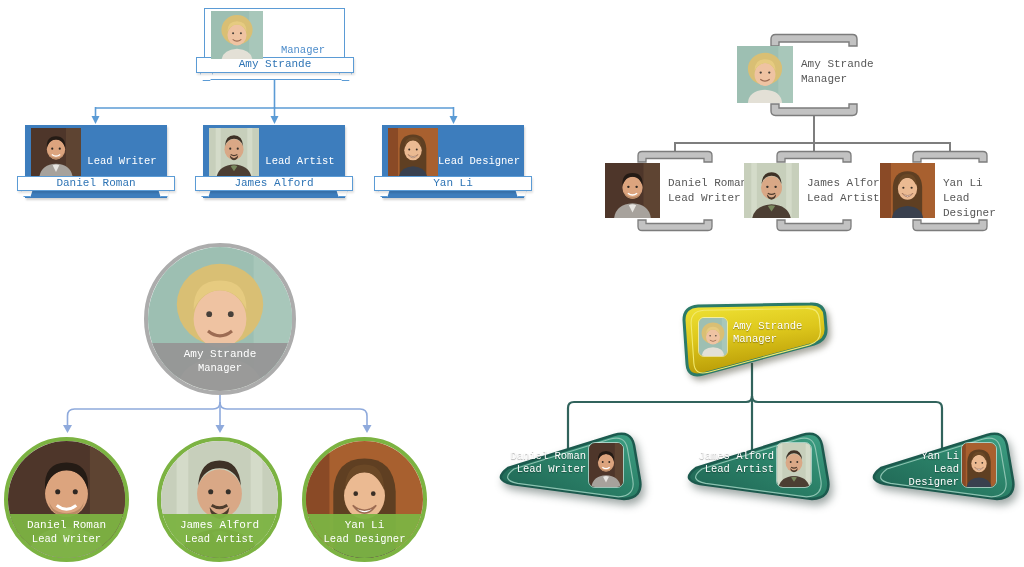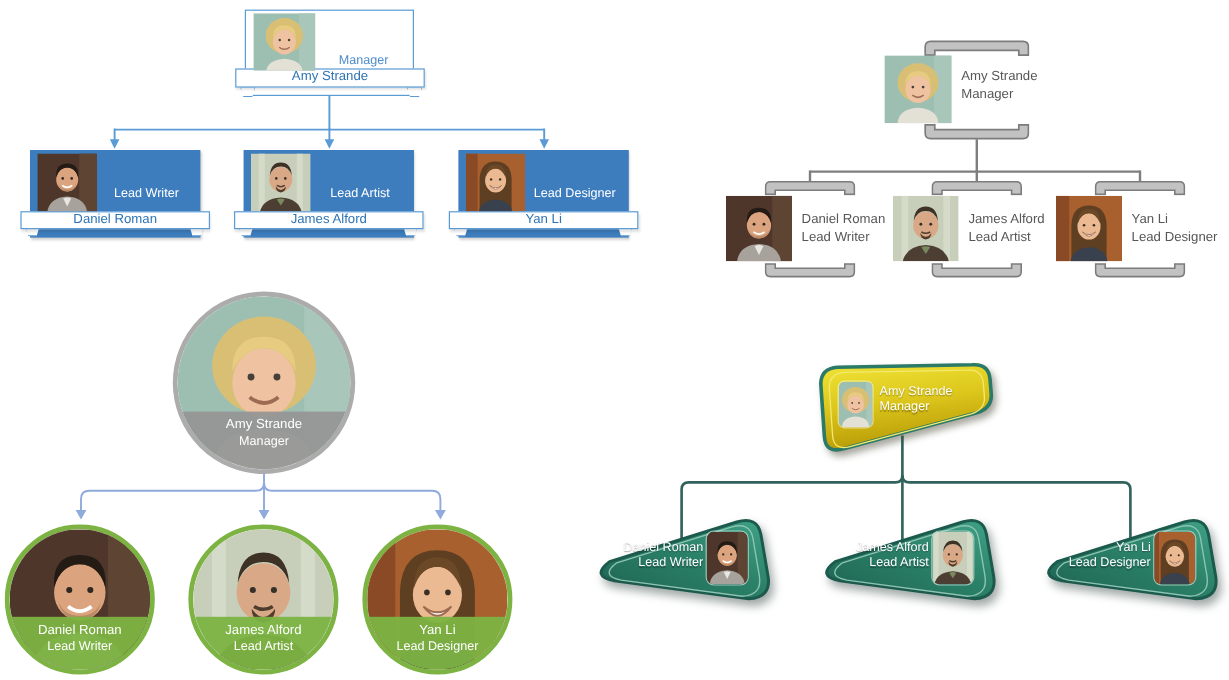--- a/index.html
+++ b/index.html
@@ -1,17 +1,17 @@
 <!DOCTYPE html>
 <html><head>
 <meta charset="utf-8">
 <style>
   html,body{margin:0;padding:0;background:#fff;}
   #stage{position:relative;width:1024px;height:567px;background:#fff;overflow:hidden;
-         font-family:Liberation Sans, sans-serif;}
+         font-family:Liberation Mono, monospace;}
   .pframe{position:absolute;overflow:hidden;}
   .av{width:100%;height:100%;display:block;}
 
   
   .a-mgr-box{position:absolute;left:204px;top:8px;width:141px;height:72px;background:#fff;
              border:1.5px solid #5B9BD5;box-sizing:border-box;z-index:1;}
   .a-mgr-title{position:absolute;left:263px;top:44px;width:80px;text-align:center;
                font-size:10.5px;color:#4E8DCB;z-index:4;}
   .a-banner{position:absolute;height:16px;background:#fff;border:1.5px solid #5B9BD5;
             box-sizing:border-box;text-align:center;font-size:11px;line-height:13px;

